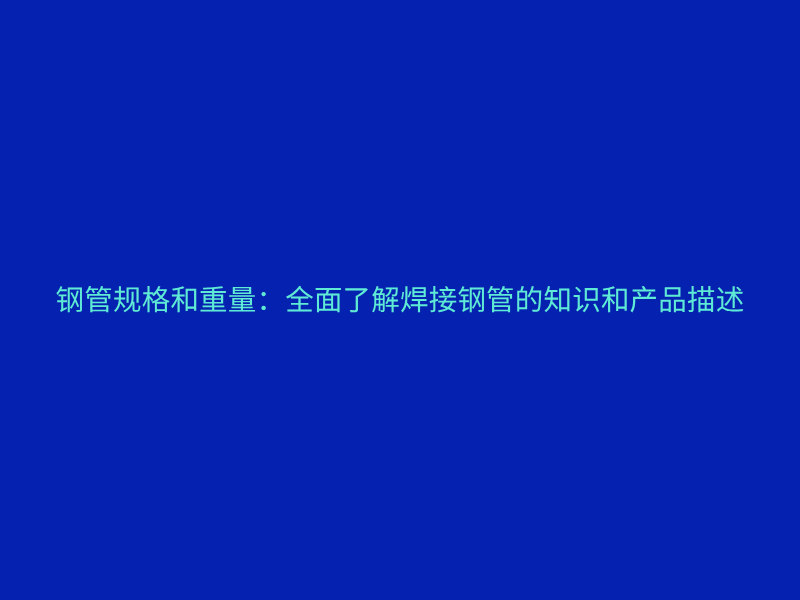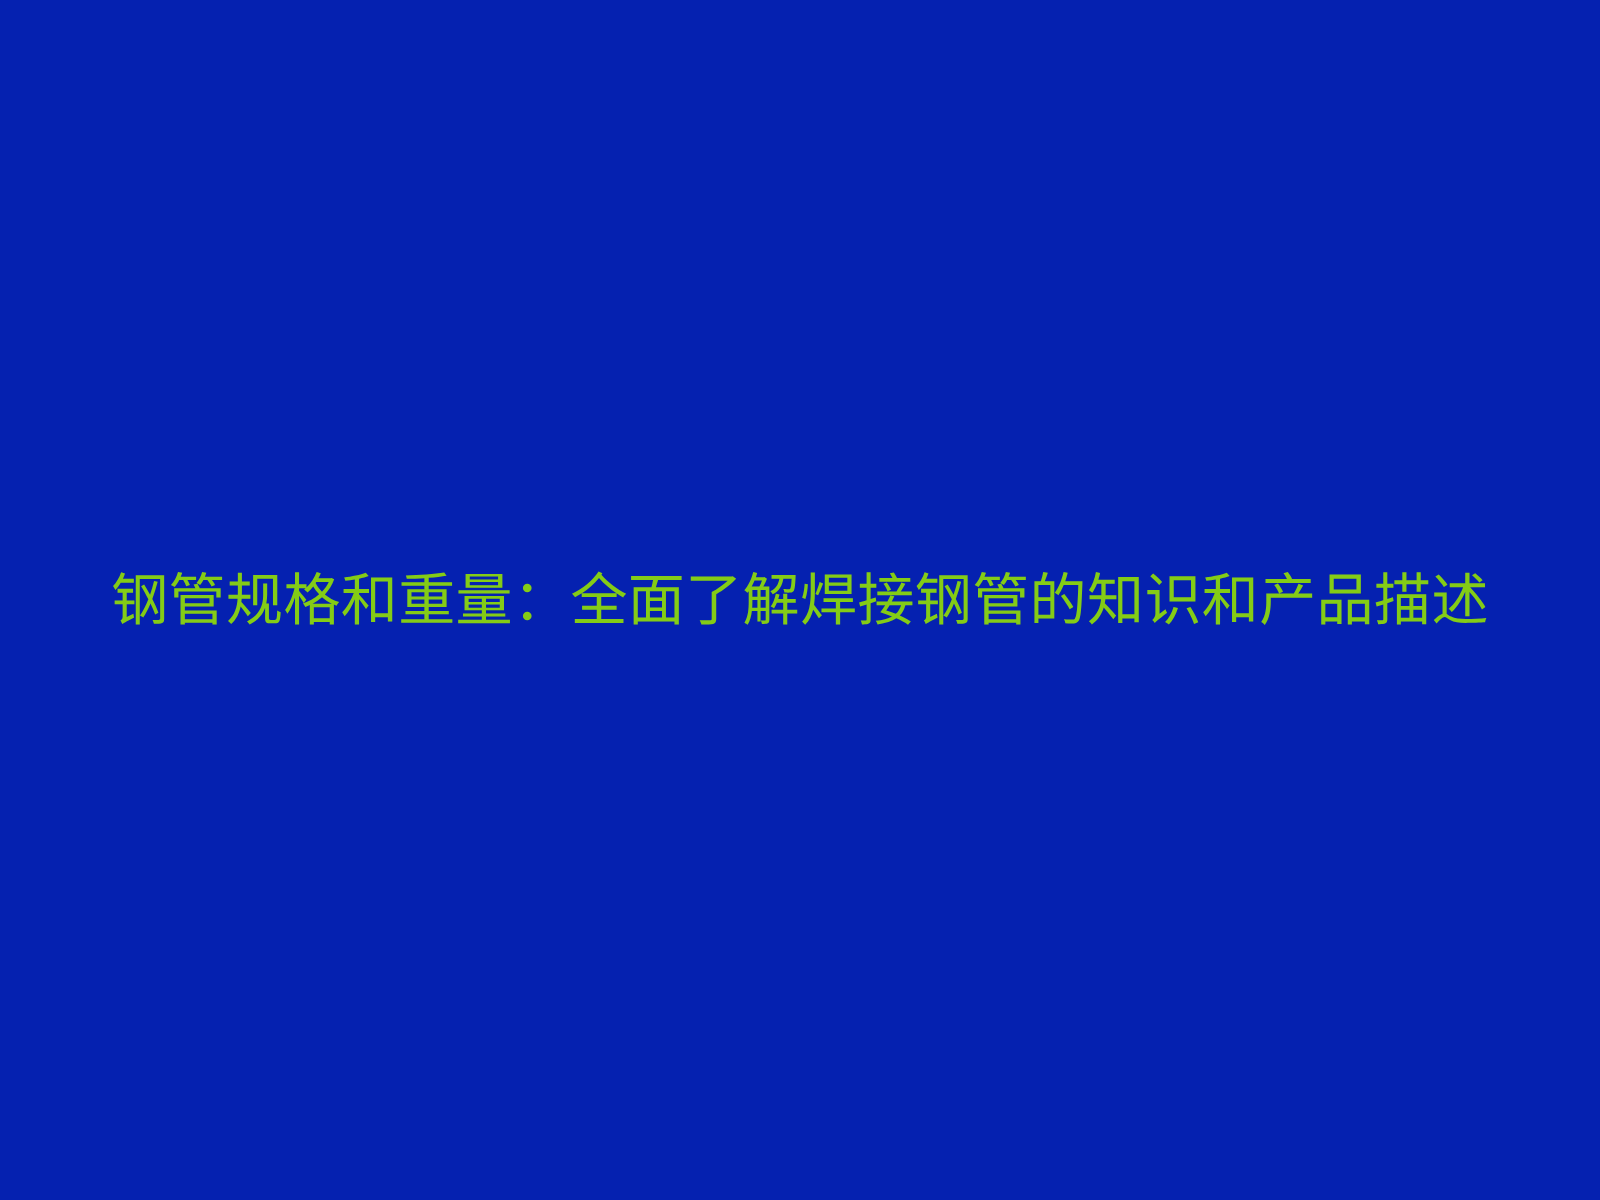--- a/index.html
+++ b/index.html
@@ -39,21 +39,21 @@
   }
 
   .slide-title {
     margin: 0;
     padding: 0;
     font-family: "DejaVu Sans", "Liberation Sans", sans-serif;
     font-size: 28.5px;
     font-weight: 400;
     line-height: 51px;
     letter-spacing: 0.2px;
-    color: #84cc16;
+    color: #5eead4;
     text-align: center;
     word-break: break-all;
     white-space: normal;
   }
 </style>
 </head>
 <body>
 
 <div class="slide">
 

